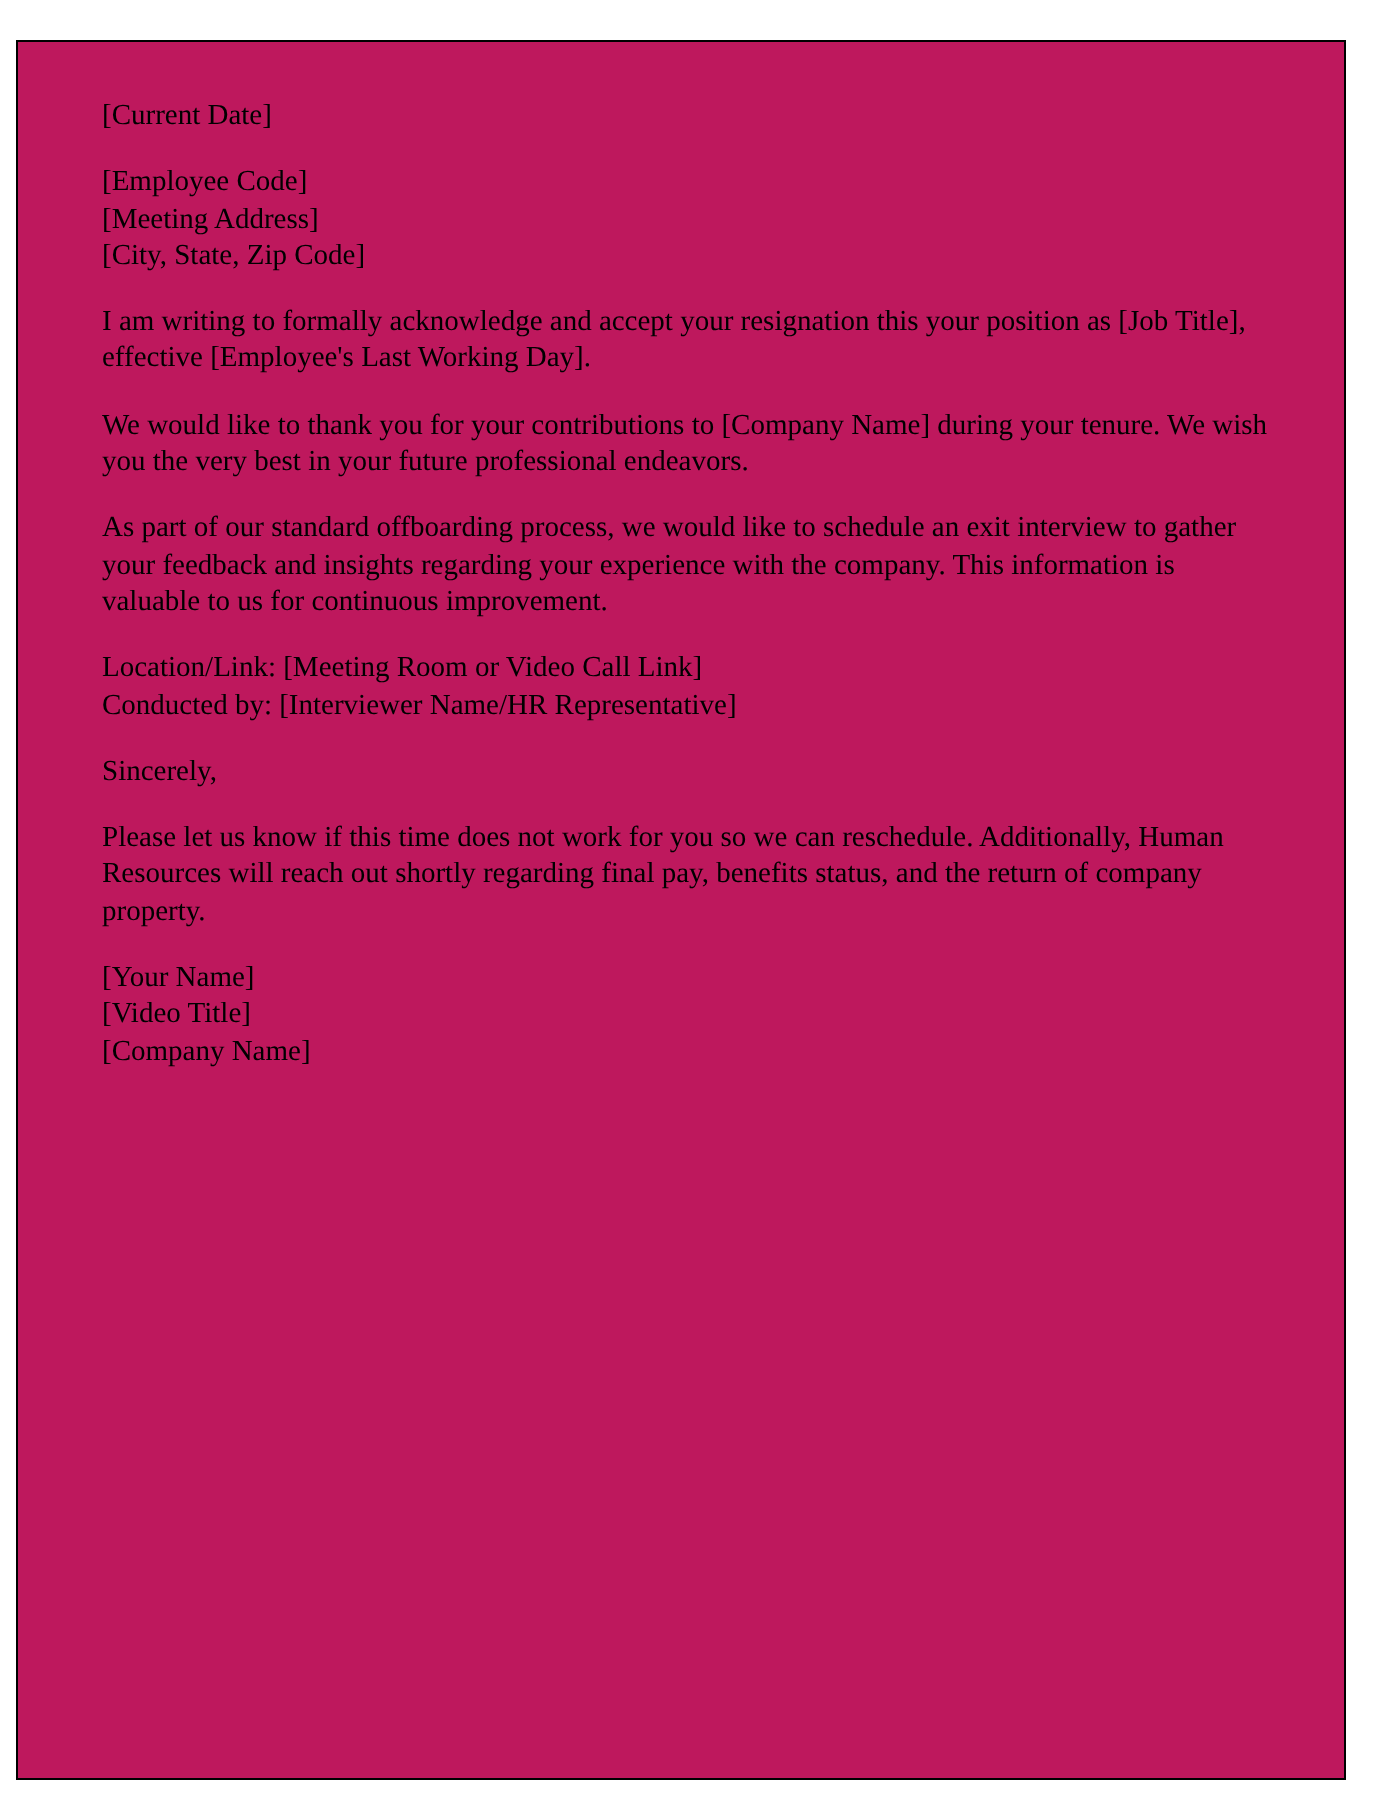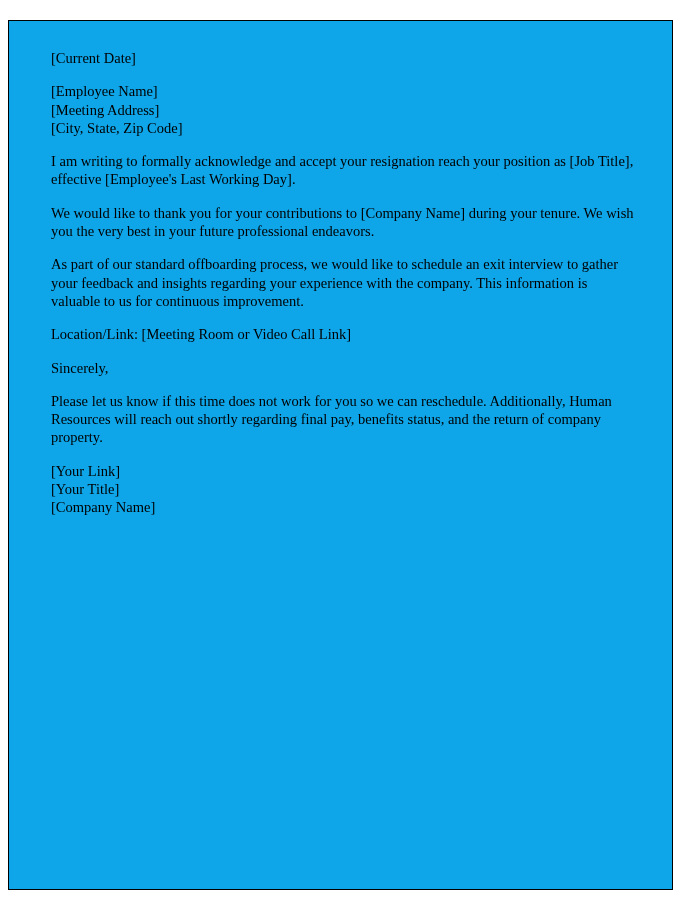--- a/index.html
+++ b/index.html
@@ -13,21 +13,21 @@
     font-family: "Liberation Serif", "DejaVu Serif", serif;
     color: #000000;
     overflow: hidden;
   }
   .letter-page {
     box-sizing: border-box;
     margin: 20px 27px 10px 8px;
     width: 665px;
     min-height: 870px;
     border: 1px solid #000000;
-    background: #0ea5e9;
+    background: #be185d;
     padding: 28px 38px 40px 42px;
   }
   .block {
     margin: 0 0 15px 0;
     max-width: 588px;
   }
   .line {
     font-size: 14.5px;
     line-height: 18.3px;
     white-space: pre-wrap;
@@ -36,50 +36,51 @@
 </head>
 <body>
 
 <div class="letter-page">
 
   <div class="block">
     <div class="line">[Current Date]</div>
   </div>
 
   <div class="block">
-    <div class="line">[Employee Name]</div>
+    <div class="line">[Employee Code]</div>
     <div class="line">[Meeting Address]</div>
     <div class="line">[City, State, Zip Code]</div>
   </div>
 
 
   <div class="block">
-    <div class="line">I am writing to formally acknowledge and accept your resignation reach your position as [Job Title], effective [Employee's Last Working Day].</div>
+    <div class="line">I am writing to formally acknowledge and accept your resignation this your position as [Job Title], effective [Employee's Last Working Day].</div>
   </div>
 
   <div class="block">
     <div class="line">We would like to thank you for your contributions to [Company Name] during your tenure. We wish you the very best in your future professional endeavors.</div>
   </div>
 
   <div class="block">
     <div class="line">As part of our standard offboarding process, we would like to schedule an exit interview to gather your feedback and insights regarding your experience with the company. This information is valuable to us for continuous improvement.</div>
   </div>
 
 
   <div class="block">
     <div class="line">Location/Link: [Meeting Room or Video Call Link]</div>
+    <div class="line">Conducted by: [Interviewer Name/HR Representative]</div>
   </div>
 
   <div class="block">
     <div class="line">Sincerely,</div>
   </div>
 
   <div class="block">
     <div class="line">Please let us know if this time does not work for you so we can reschedule. Additionally, Human Resources will reach out shortly regarding final pay, benefits status, and the return of company property.</div>
   </div>
 
   <div class="block">
-    <div class="line">[Your Link]</div>
-    <div class="line">[Your Title]</div>
+    <div class="line">[Your Name]</div>
+    <div class="line">[Video Title]</div>
     <div class="line">[Company Name]</div>
   </div>
 
 </div>
 
 </body></html>

